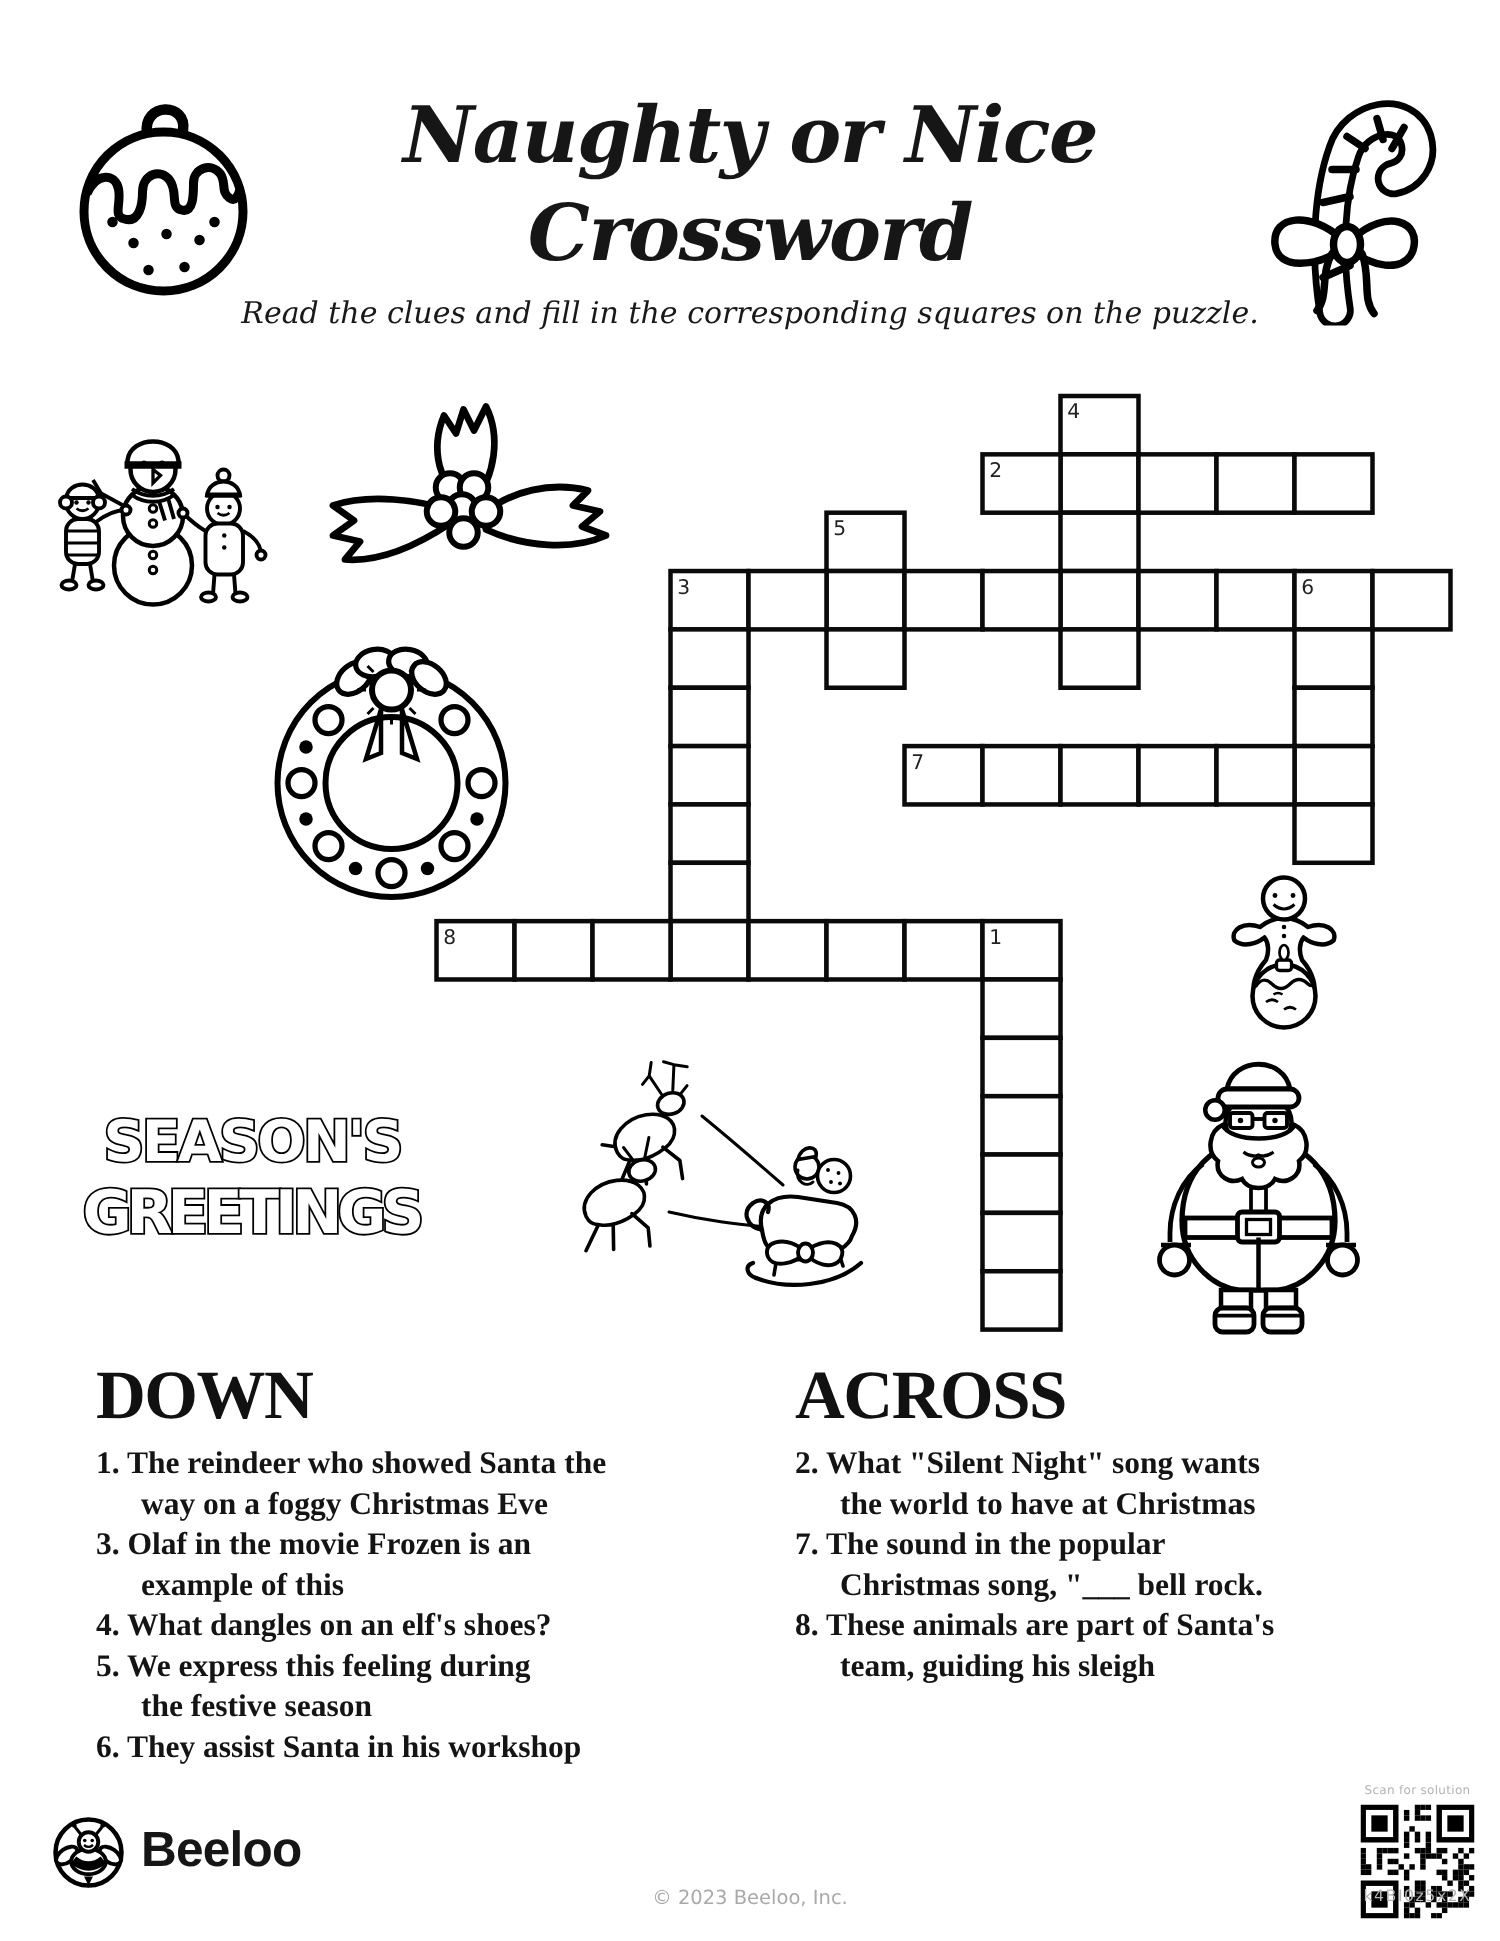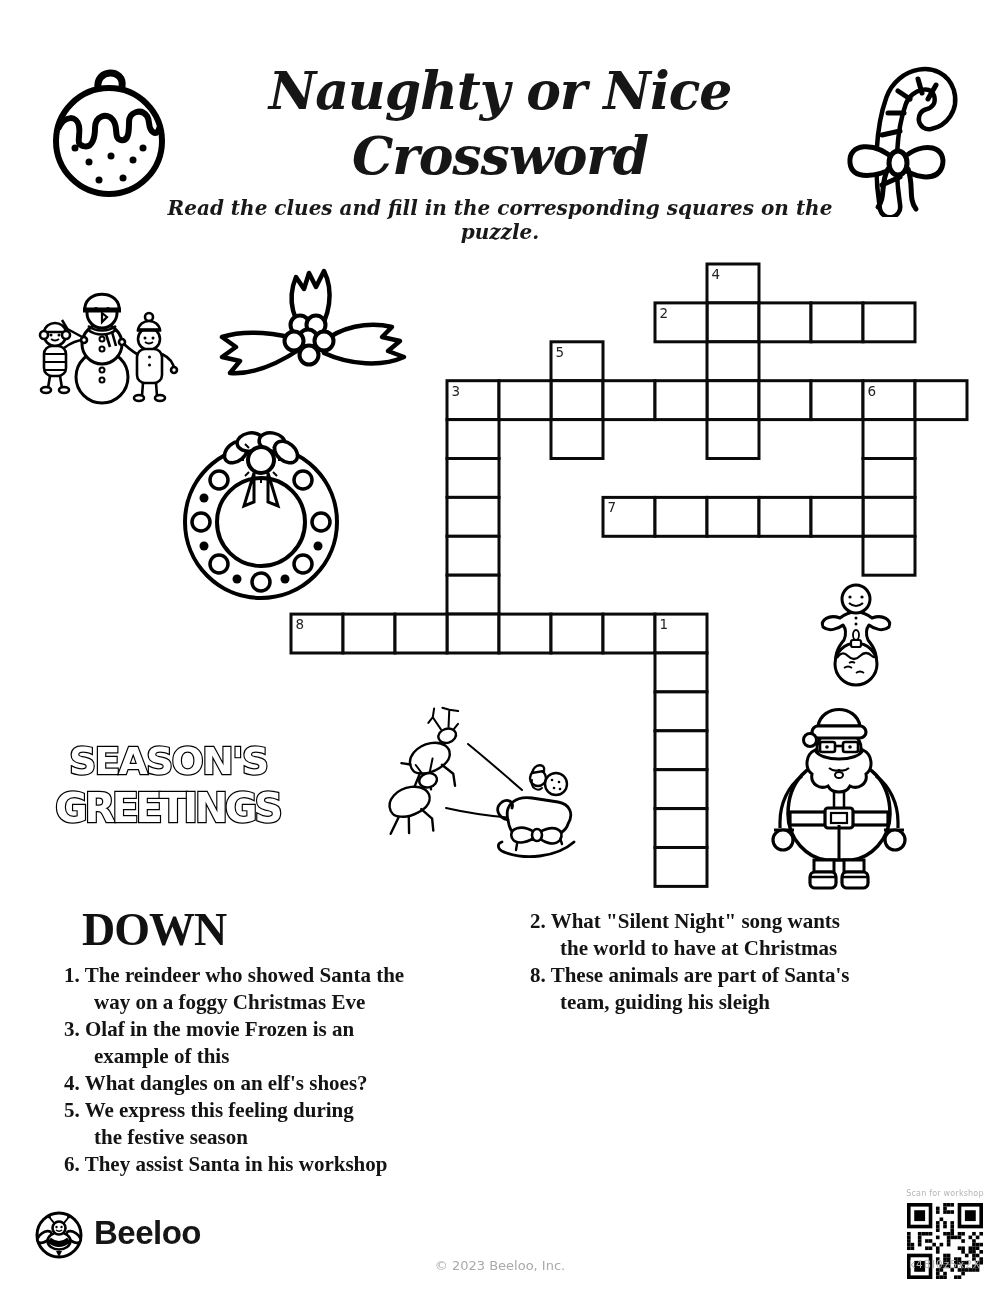--- a/index.html
+++ b/index.html
@@ -3,26 +3,26 @@
 <meta charset="utf-8">
 <style>
   html,body{margin:0;padding:0;background:#fff;}
   .page{position:relative;width:1000px;height:1294px;background:#ffffff;overflow:hidden;
         font-family:"Liberation Serif", serif;color:#0c0c0c;}
   .abs{position:absolute;}
   
   .header{left:140px;top:58px;width:720px;text-align:center;}
   .title{font-family:"DejaVu Serif", serif;font-style:italic;font-weight:700;
          font-size:52px;line-height:1.25;letter-spacing:-1px;color:#161616;}
-  .subtitle{font-family:"DejaVu Serif", serif;font-style:italic;font-weight:700;
+  .subtitle{font-family:"DejaVu Serif", serif;font-style:italic;font-weight:400;
             font-size:20px;margin-top:8px;color:#191919;}
   
   .clue-col{line-height:27px;}
   .clue-heading{font-weight:700;font-size:46px;line-height:44px;letter-spacing:-1px;
-                margin:0 0 10px 18px;color:#111;}
+                margin:0 0 10px 0;color:#111;}
   .clue{margin:0;padding-left:30px;text-indent:-30px;font-weight:700;font-size:21px;
         line-height:27px;color:#141414;}
   .clue-num{font-weight:700;}
   
   .brand-text{font-family:Liberation Sans, sans-serif;font-weight:800;font-size:33px;
               letter-spacing:-0.5px;color:#161616;line-height:38px;}
   .muted{font-family:"DejaVu Sans", sans-serif;color:#a9a9a9;}
   .copyright{font-size:13px;width:100%;text-align:center;}
   .qr-caption{font-size:8px;width:110px;text-align:center;letter-spacing:0.2px;color:#b4b4b4;}
   .qr-text{font-size:10.5px;width:110px;text-align:center;letter-spacing:1px;color:#b4b4b4;}
@@ -355,22 +355,24 @@
     <div id="down-list">
         <p class="clue"><span class="clue-num">1. </span>The reindeer who showed Santa the<br>way on a foggy Christmas Eve</p>
         <p class="clue"><span class="clue-num">3. </span>Olaf in the movie Frozen is an<br>example of this</p>
         <p class="clue"><span class="clue-num">4. </span>What dangles on an elf's shoes?</p>
         <p class="clue"><span class="clue-num">5. </span>We express this feeling during<br>the festive season</p>
         <p class="clue"><span class="clue-num">6. </span>They assist Santa in his workshop</p>
       </div>
   </div>
 
   <div class="abs clue-col" style="left:530px;top:908px;width:420px">
+    <h2 class="clue-heading">ACROSS</h2>
     <div id="across-list">
         <p class="clue"><span class="clue-num">2. </span>What "Silent Night" song wants<br>the world to have at Christmas</p>
+        <p class="clue"><span class="clue-num">7. </span>The sound in the popular<br>Christmas song, "___ bell rock.</p>
         <p class="clue"><span class="clue-num">8. </span>These animals are part of Santa's<br>team, guiding his sleigh</p>
       </div>
   </div>
 
   <svg class="abs" style="left:34px;top:1210px" width="50" height="50" viewBox="0 0 50 50">
     <g stroke="#000" fill="#fff">
       <circle cx="25" cy="25" r="22" stroke-width="3"></circle>
       <path d="M20,13 L16,8 M30,13 L34,8" stroke-width="2" fill="none"></path>
       <circle cx="15.5" cy="7" r="1.6" fill="#000" stroke="none"></circle>
       <circle cx="34.5" cy="7" r="1.6" fill="#000" stroke="none"></circle>
@@ -382,21 +384,21 @@
       <circle cx="22.5" cy="17" r="1.2" fill="#000" stroke="none"></circle>
       <circle cx="27.5" cy="17" r="1.2" fill="#000" stroke="none"></circle>
       <path d="M22,20 Q25,22.5 28,20" stroke-width="1.6" fill="none"></path>
       <path d="M22,41 L25,47 L28,41 Z" fill="#000" stroke="none"></path>
     </g>
   </svg>
   <div class="abs brand-text" style="left:94px;top:1214px">Beeloo</div>
 
   <div class="abs muted copyright" style="left:0;top:1258px">© 2023 Beeloo, Inc.</div>
 
-  <div class="abs muted qr-caption" style="left:890px;top:1189px">Scan for workshop</div>
+  <div class="abs muted qr-caption" style="left:890px;top:1189px">Scan for solution</div>
   <svg id="qr" class="abs" style="left:907px;top:1203px" width="76" height="76" viewBox="0 0 76 76">
       <rect x="0" y="0" width="76" height="76" fill="#fff"></rect>
       <rect x="36.19047619047619" y="0" width="3.619047619047619" height="3.619047619047619" fill="#000"></rect>
       <rect x="39.80952380952381" y="0" width="3.619047619047619" height="3.619047619047619" fill="#000"></rect>
       <rect x="43.42857142857143" y="0" width="3.619047619047619" height="3.619047619047619" fill="#000"></rect>
       <rect x="28.952380952380953" y="3.619047619047619" width="3.619047619047619" height="3.619047619047619" fill="#000"></rect>
       <rect x="36.19047619047619" y="3.619047619047619" width="3.619047619047619" height="3.619047619047619" fill="#000"></rect>
       <rect x="28.952380952380953" y="7.238095238095238" width="3.619047619047619" height="3.619047619047619" fill="#000"></rect>
       <rect x="36.19047619047619" y="7.238095238095238" width="3.619047619047619" height="3.619047619047619" fill="#000"></rect>
       <rect x="39.80952380952381" y="7.238095238095238" width="3.619047619047619" height="3.619047619047619" fill="#000"></rect>

